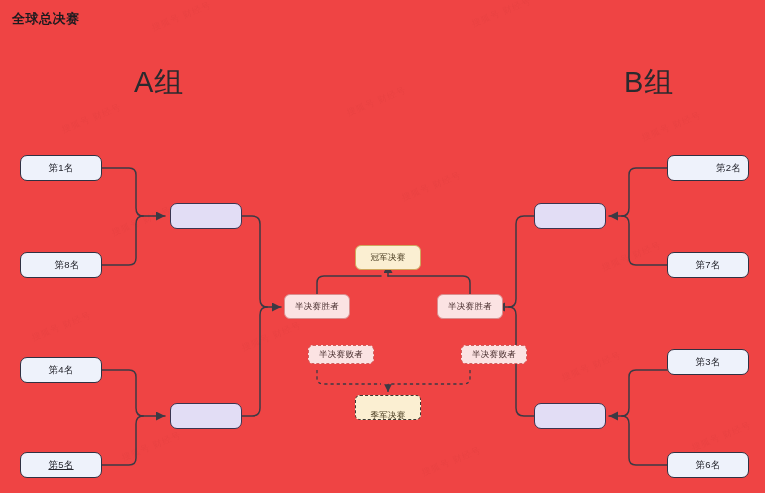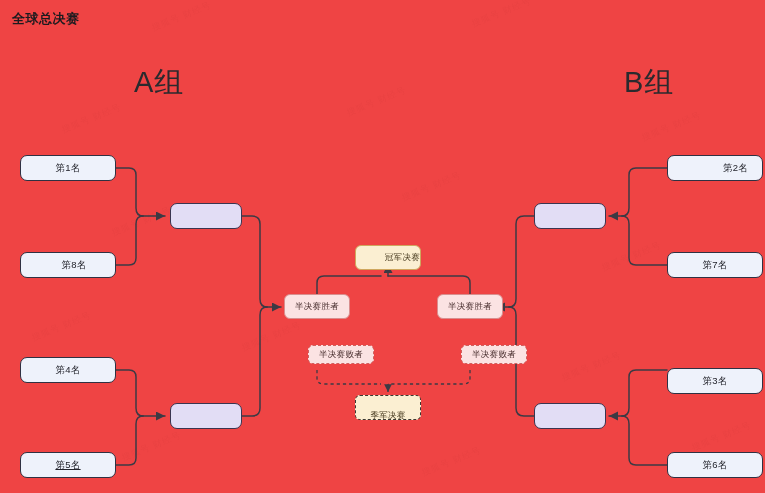--- a/index.html
+++ b/index.html
@@ -69,21 +69,21 @@
     display: flex;
     align-items: center;
     justify-content: center;
     font-size: 9.5px;
     line-height: 1;
     border-radius: 7px;
     z-index: 2;
     letter-spacing: 0.3px;
   }
   .node.seed {
-    width: 96px;
+    width: 82px;
     height: 26px;
     background: #eef2fb;
     border: 1.4px solid #2f3142;
     color: #23242c;
   }
   .node.winner {
     width: 72px;
     height: 26px;
     background: #e2ddf5;
     border: 1.4px solid #3a3550;
@@ -110,21 +110,20 @@
     margin-left: 24px;
   }
   .node.final {
     width: 66px;
     height: 25px;
     background: #fbefd2;
     border: 1.3px solid #cfa75d;
     color: #4a3d22;
     border-radius: 6px;
     font-size: 8.5px;
-    justify-content: flex-end;
   }
   .node.final-dashed {
     width: 66px;
     height: 25px;
     background: #fbefd2;
     border: 1.3px dashed #3c3a33;
     color: #4a3d22;
     border-radius: 5px;
     font-size: 8.5px;
   }
@@ -208,21 +207,21 @@
   <div class="node winner" style="left:170px; top:403px;">
     <span></span>
   </div>
 
   <div class="node seed" style="left:667px; top:155px;padding-left:41px;">
     <span>第2名</span>
   </div>
   <div class="node seed" style="left:667px; top:252px;">
     <span>第7名</span>
   </div>
-  <div class="node seed" style="left:667px; top:368px;">
+  <div class="node seed" style="left:667px; top:349px;">
     <span>第3名</span>
   </div>
   <div class="node seed" style="left:667px; top:452px;">
     <span>第6名</span>
   </div>
 
   <div class="node winner" style="left:534px; top:203px;">
     <span></span>
   </div>
   <div class="node winner" style="left:534px; top:403px;">

